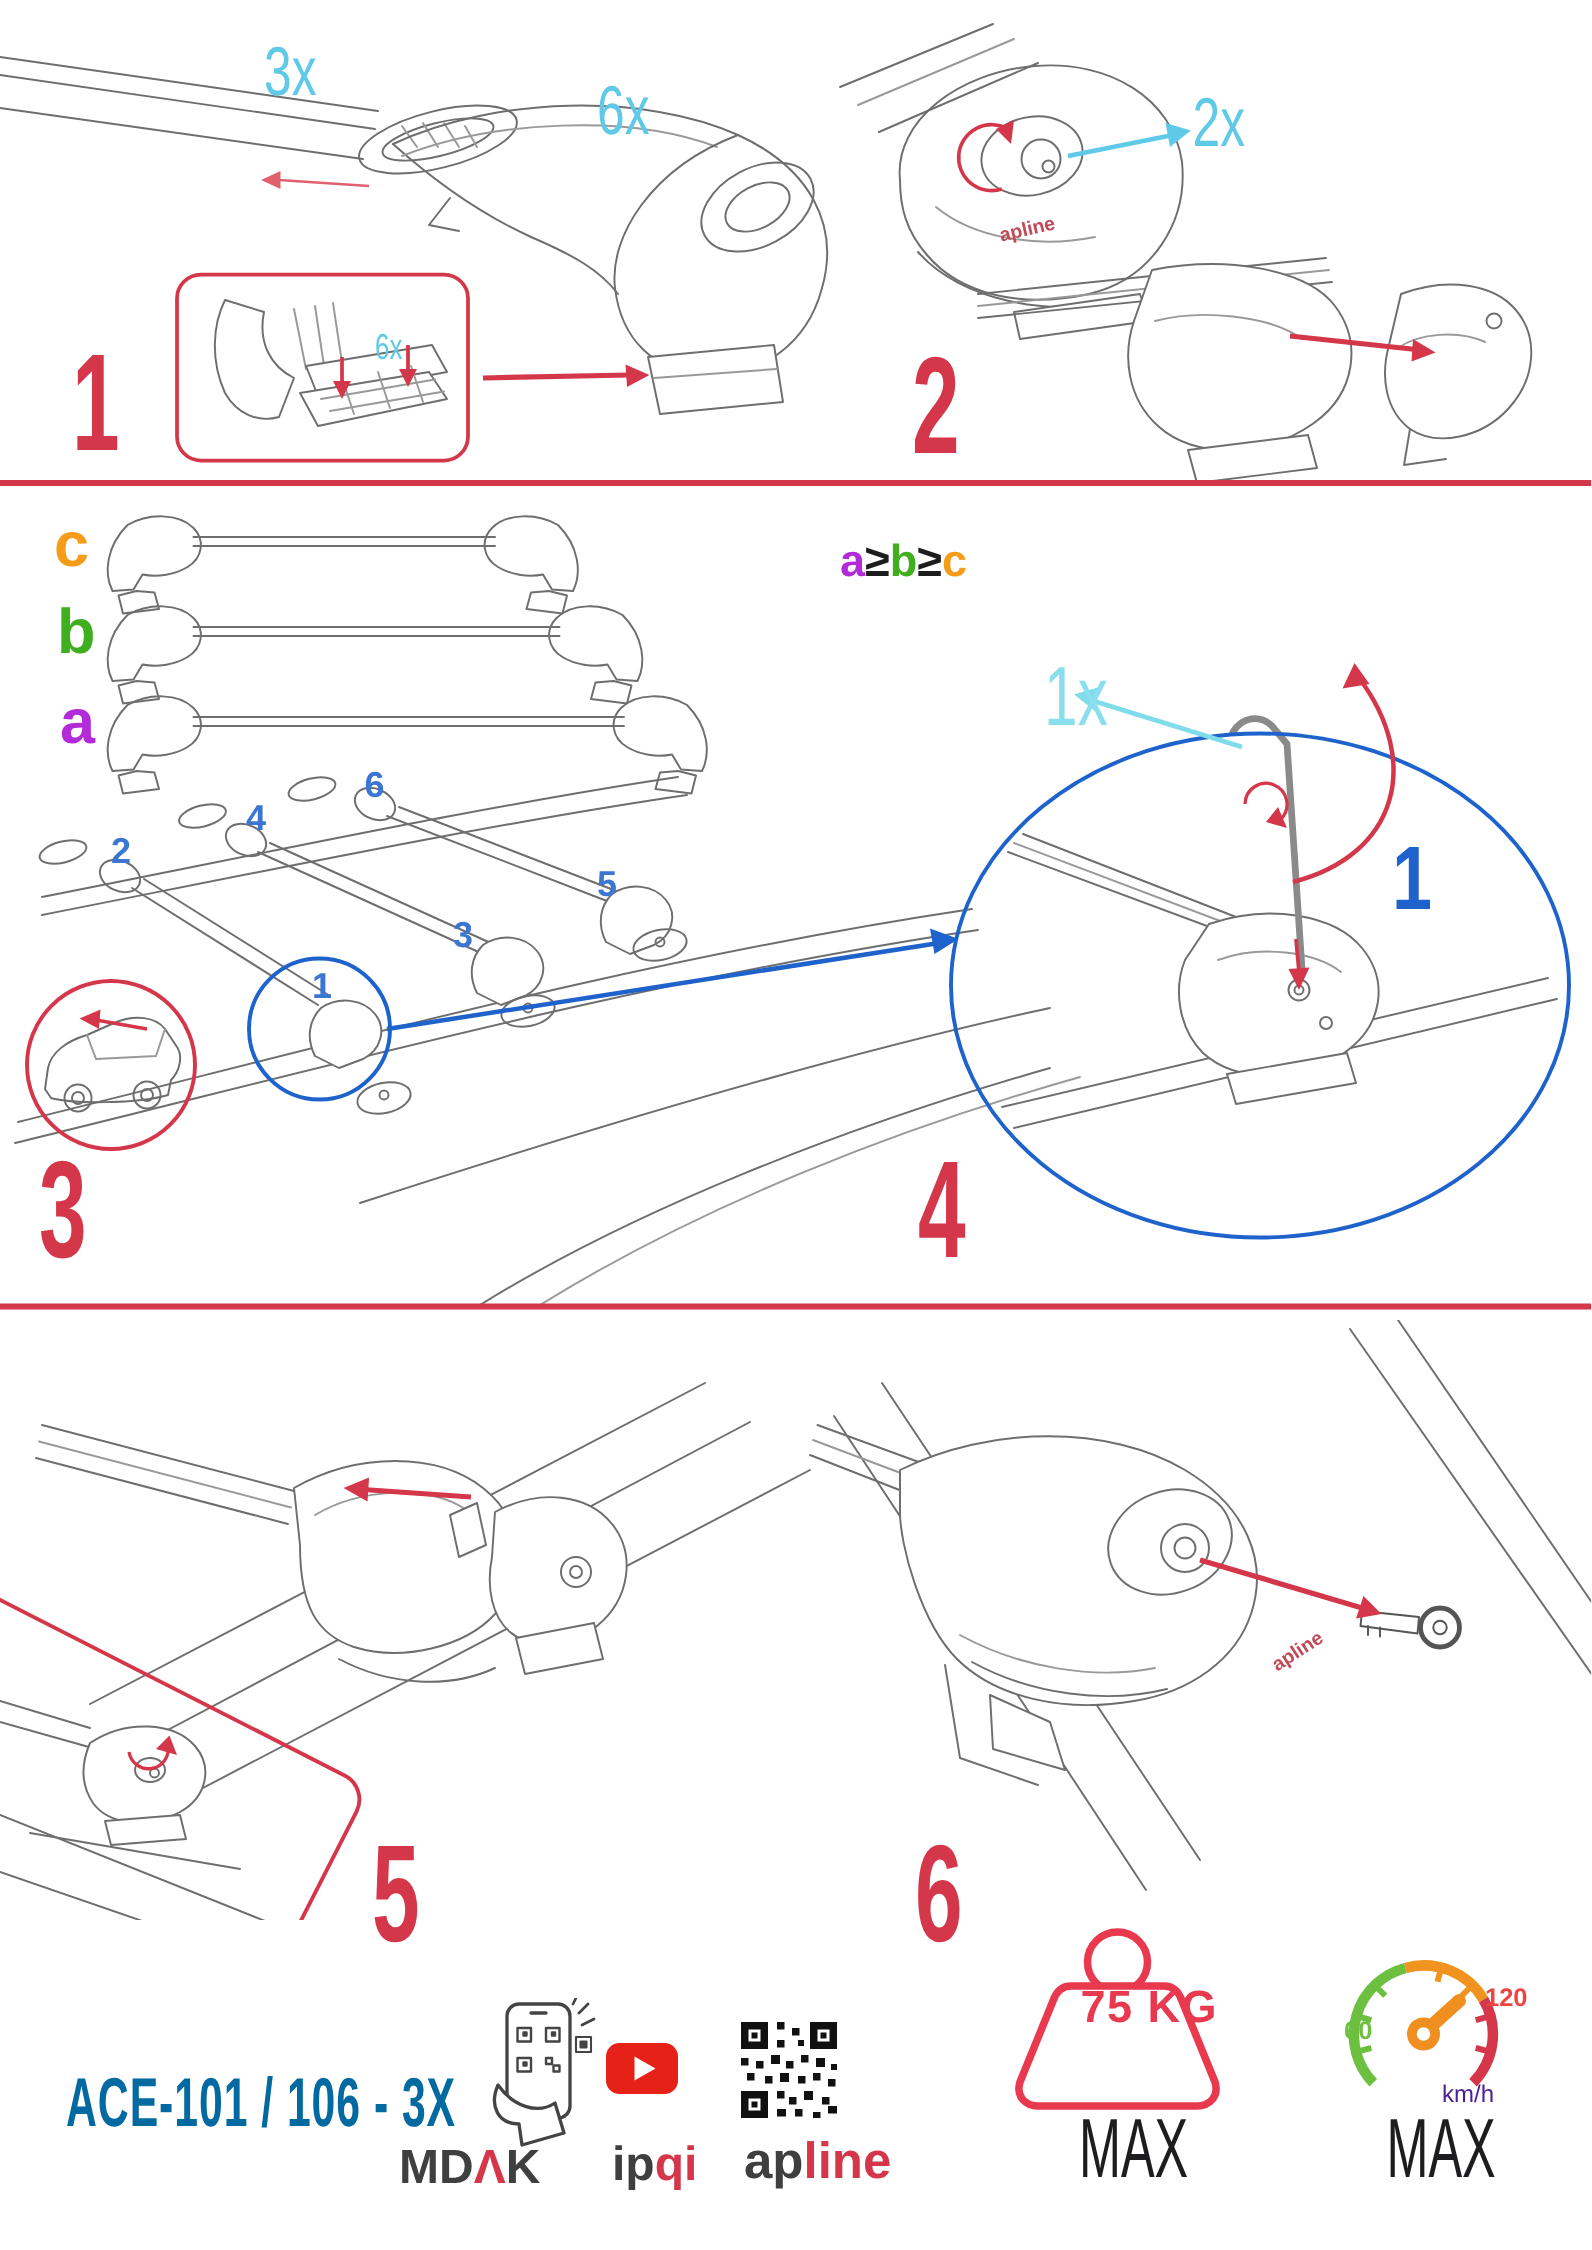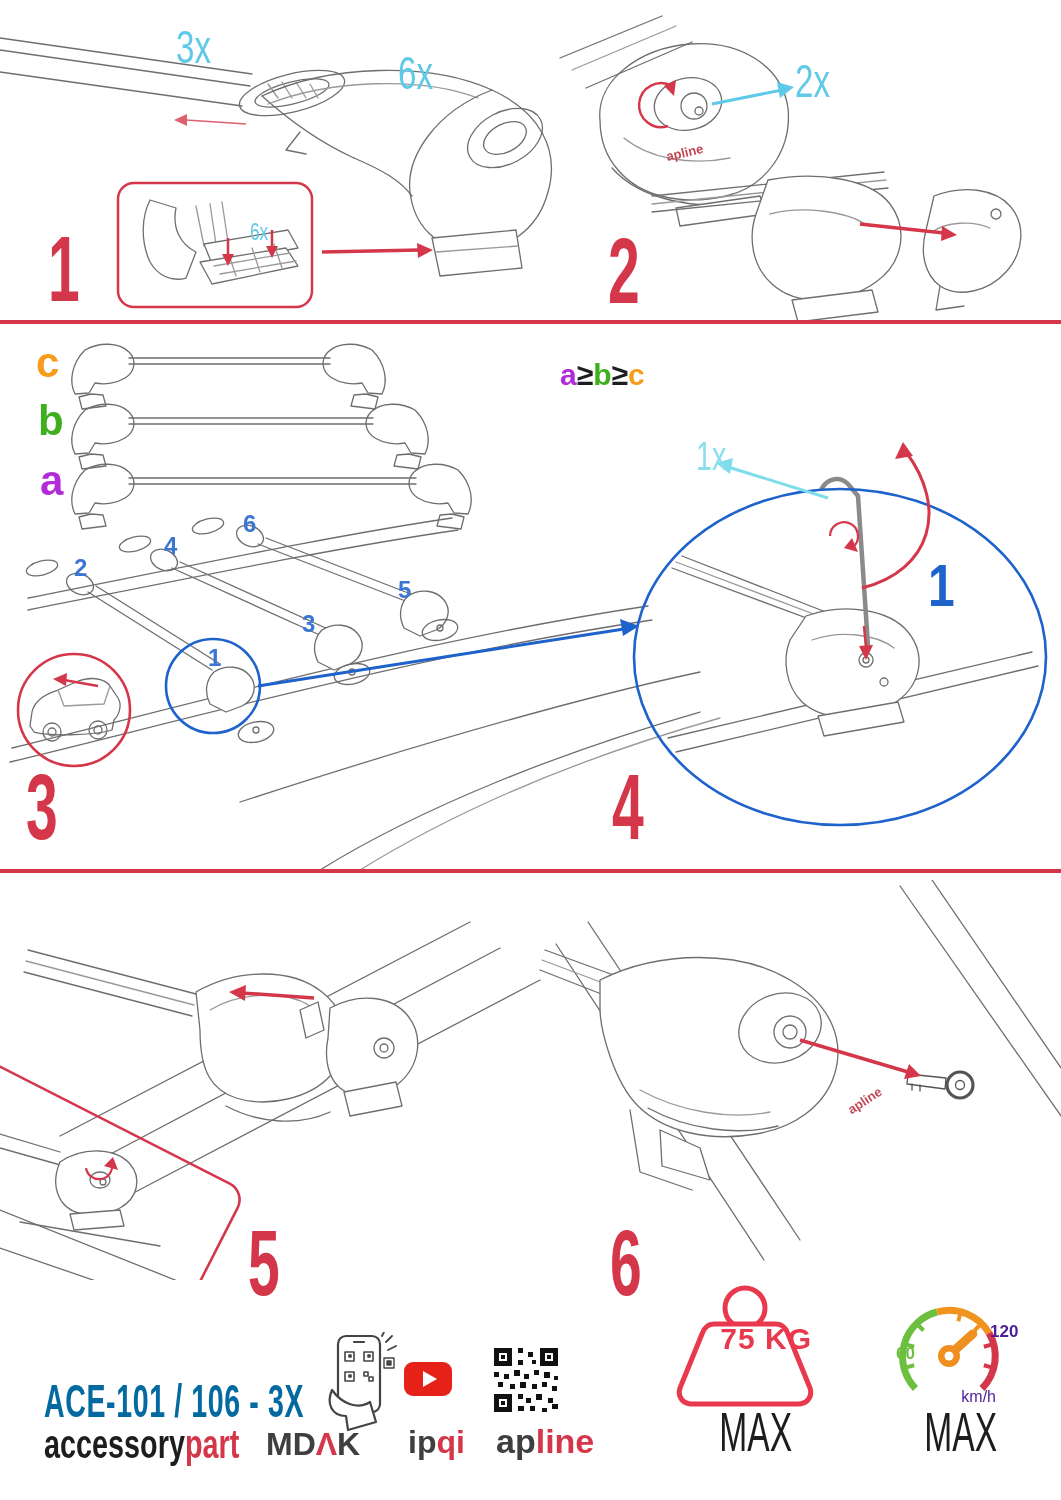--- a/index.html
+++ b/index.html
@@ -3,42 +3,42 @@
 <meta charset="utf-8">
 <style>
   html,body{margin:0;padding:0;background:#ffffff;}
   .page{position:relative;width:1061px;height:1500px;background:#fff;overflow:hidden;
         font-family:"Liberation Sans",sans-serif;}
   .abs{position:absolute;}
   svg{position:absolute;left:0;top:0;}
   .divider{position:absolute;left:0;width:1061px;height:4px;background:#d5374a;}
   .qty{color:#5fc9e8;font-size:46px;font-weight:400;line-height:1;}
   .qty-sm{color:#5fc9e8;font-size:24px;line-height:1;}
-  .qty-light{color:#8adeee;font-size:40px;line-height:1;}
+  .qty-light{color:#8adeee;font-size:56px;line-height:1;}
   .stepnum{color:#d5374a;font-size:92px;font-weight:700;line-height:.85;}
   .cond{display:inline-block;transform:scaleX(.62);transform-origin:left top;}
   .cond7{display:inline-block;transform:scaleX(.72);transform-origin:left top;}
   .cond8{display:inline-block;transform:scaleX(.8);transform-origin:left top;}
   .sizelbl{font-size:42px;font-weight:700;line-height:1;}
   .c-orange{color:#f59c1a}.c-green{color:#3fae1f}.c-purple{color:#b32ad8}
   .c-black{color:#1d1d1f}.c-red{color:#d5374a}.c-dark{color:#3f3f3f}
   .rule{font-size:30px;font-weight:700;line-height:1;}
   .seq{font-size:40px;font-weight:700;line-height:1;}
   .seq .g{color:#9a9a9a}.seq .b{color:#3b76d3}
   .roofnum{font-size:24px;font-weight:700;color:#3b76d3;line-height:1;}
   .bigone{font-size:60px;font-weight:700;color:#1e62cb;line-height:1;}
   .model{font-size:46px;font-weight:700;color:#0369a1;letter-spacing:1px;line-height:1;}
   .brand{font-size:40px;font-weight:700;line-height:1;}
   .partner{font-size:32px;font-weight:700;line-height:1;}
   .minibrand{font-size:13px;font-weight:700;color:#c24a57;line-height:1;}
   .limit-big{font-size:30px;font-weight:700;color:#e8394e;letter-spacing:1px;}
   .maxlbl{font-size:56px;font-weight:400;color:#1d1d1f;line-height:1;}
   .cond-c{display:inline-block;transform:scaleX(.6);transform-origin:center top;}
   .speedlo{font-size:17px;font-weight:700;color:#6cbf3f;}
-  .speedhi{font-size:17px;font-weight:700;color:#4c1d95;}
+  .speedhi{font-size:17px;font-weight:700;color:#ef4444;}
   .kmh{font-size:16px;color:#4c1d95;}
   .ctr{text-align:right;}
 </style>
 </head>
 <body>
 
 <div class="page">
 
   <svg width="1061" height="322" viewBox="0 0 1061 322">
     <g stroke="#6e6e6e" stroke-width="1.3" fill="none" stroke-linecap="round" stroke-linejoin="round">
@@ -326,23 +326,20 @@
 
   <div class="abs qty-light" style="left:696px;top:436px"><span class="cond7">1x</span></div>
   <div class="abs bigone" style="left:928px;top:556px"><span class="cond8">1</span></div>
   <div class="abs stepnum" style="left:612px;top:768px"><span class="cond">4</span></div>
 
   <div class="abs stepnum" style="left:248px;top:1224px"><span class="cond">5</span></div>
   <div class="abs stepnum" style="left:610px;top:1224px"><span class="cond">6</span></div>
   <div class="abs minibrand" style="left:846px;top:1094px;transform:rotate(-33deg)">apline</div>
 
   <div class="abs model" style="left:44px;top:1378px"><span class="cond">ACE-101 / 106 - 3X</span></div>
-  <div class="abs brand" style="left:44px;top:1424px">
-    <span class="cond7"><span class="c-black">accessory</span><span class="c-red">part</span></span>
-  </div>
   <div class="abs partner" style="left:266px;top:1428px">
     <span class="c-dark">MD</span><span class="c-red">Λ</span><span class="c-dark">K</span>
   </div>
   <div class="abs partner" style="left:408px;top:1426px">
     <span class="c-dark">ip</span><span class="c-red">qi</span>
   </div>
   <div class="abs partner" style="left:496px;top:1424px;font-size:34px">
     <span class="c-dark">ap</span><span class="c-red">line</span>
   </div>
 

